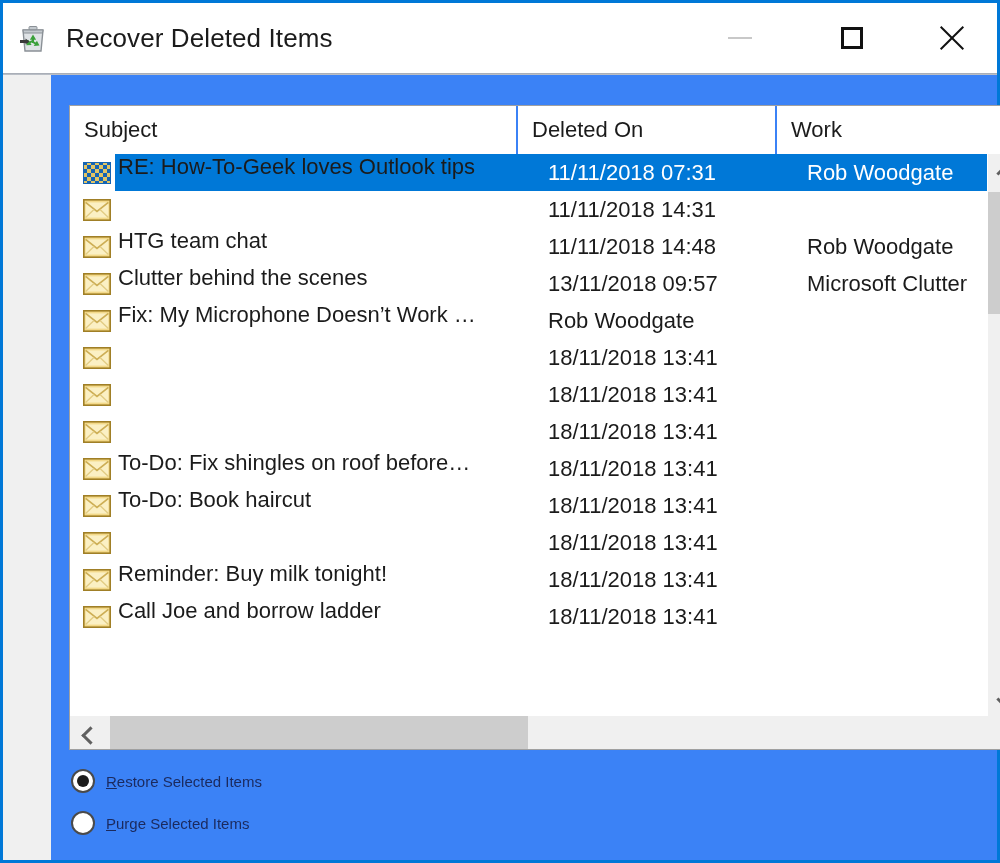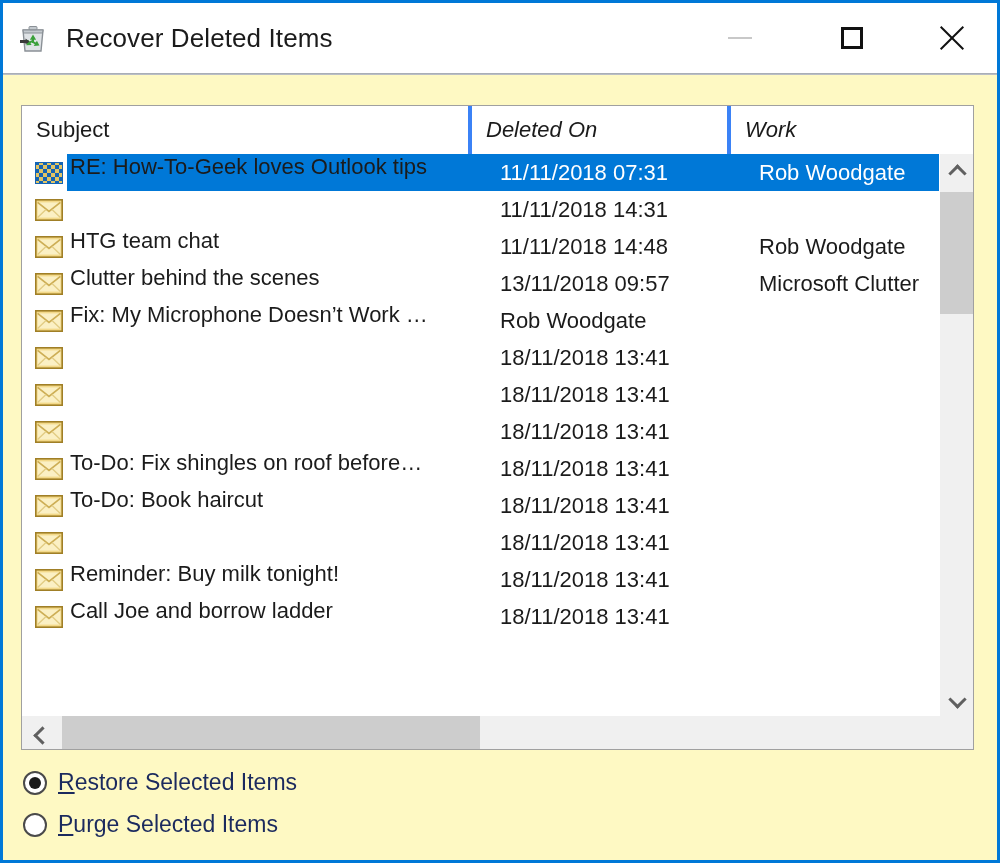--- a/index.html
+++ b/index.html
@@ -83,21 +83,22 @@
   #title-separator {
     height: 2px;
     background: linear-gradient(to bottom,#b8bcc4 0%, #9aa0aa 50%, #d9dce1 100%);
     flex: 0 0 auto;
   }
 
   
   #body-area {
     flex: 1 1 auto;
     position: relative;
-    background: #fef9c3;
+    background: #3b82f6;
+    margin-left: 48px;
   }
 
   
   #listview {
     position: absolute;
     left: 18px;
     top: 30px;
     width: 953px;
     height: 645px;
     box-sizing: border-box;
@@ -114,21 +115,21 @@
   }
   .col-head {
     font-size: 22px;
     color: #1b1b1b;
     display: flex;
     align-items: center;
     box-sizing: border-box;
     padding-left: 14px;
     position: relative;
   }
-  .col-head + .col-head { border-left: 4px solid #3b82f6; font-style: italic; }
+  .col-head + .col-head { border-left: 2px solid #3b82f6; }
   .col-subject { width: 446px; }
   .col-deleted { width: 259px; }
   .col-from    { width: 216px; }
 
   #rows-clip {
     position: absolute;
     left: 0;
     top: 48px;
     right: 0;
     bottom: 33px;
@@ -307,21 +308,21 @@
   .radio-mark.on::after {
     content: "";
     position: absolute;
     left: 4px; top: 4px;
     width: 12px; height: 12px;
     border-radius: 50%;
     background: #1b1b1b;
   }
   .radio-label {
     margin-left: 11px;
-    font-size: 23px;
+    font-size: 15px;
     color: #1b2a5e;
     white-space: nowrap;
   }
   .acc { text-decoration: underline; }
 </style>
 </head>
 <body>
 
 <div id="window">
 

